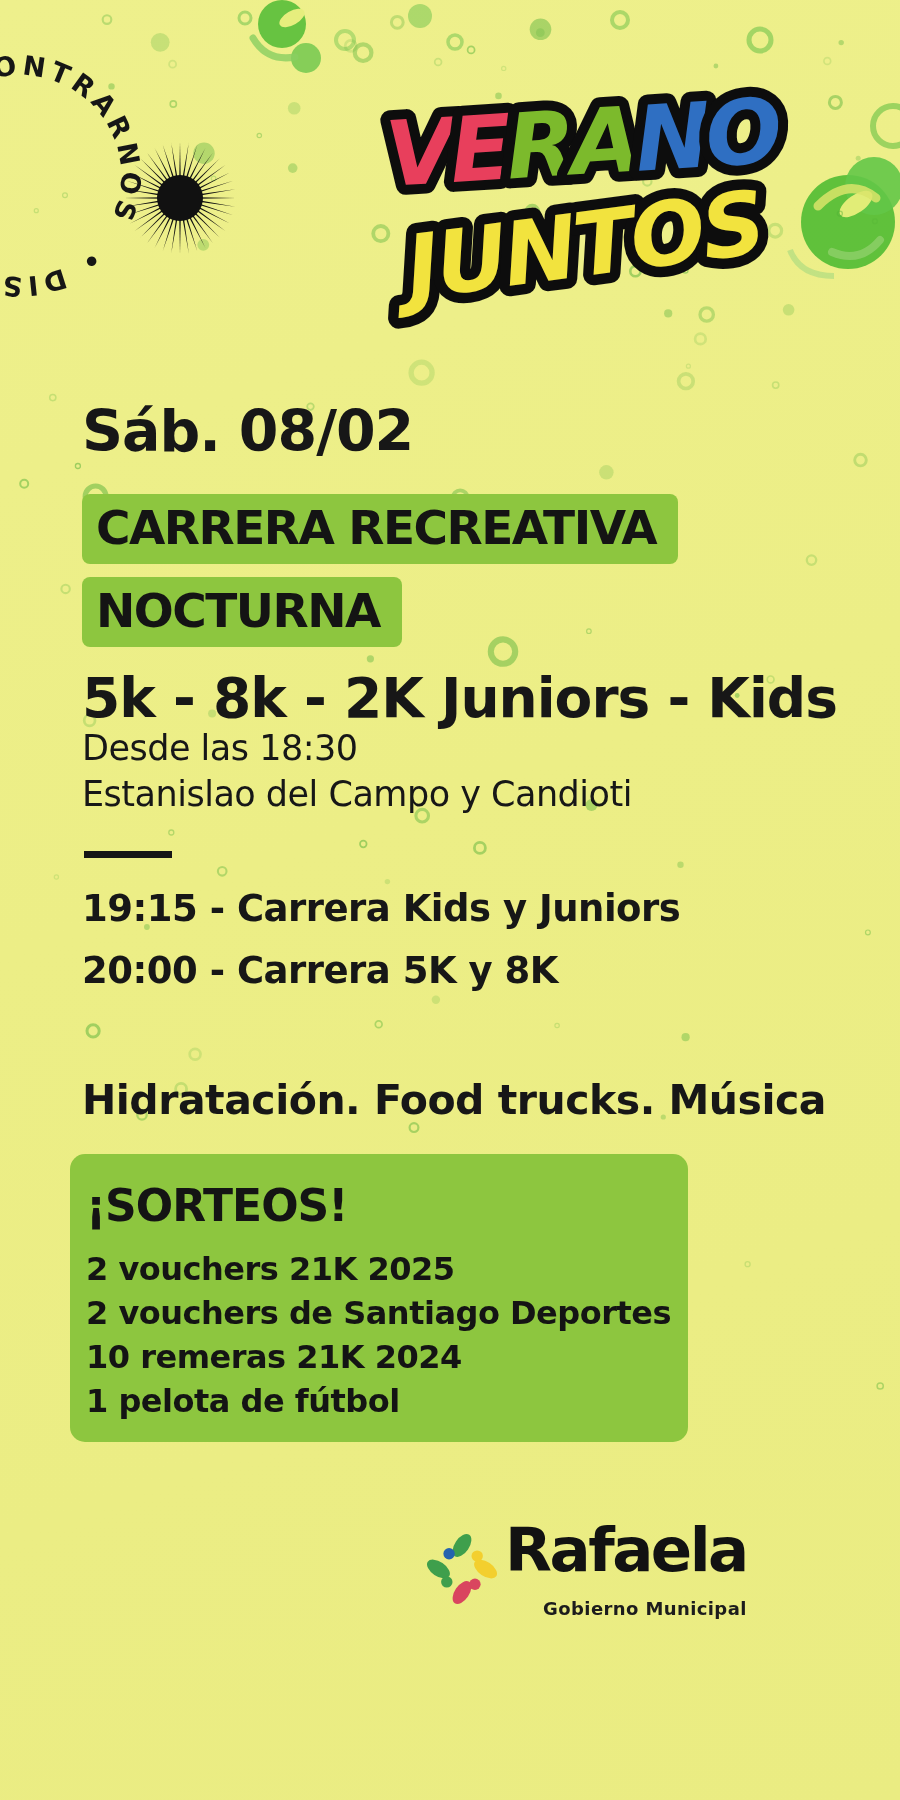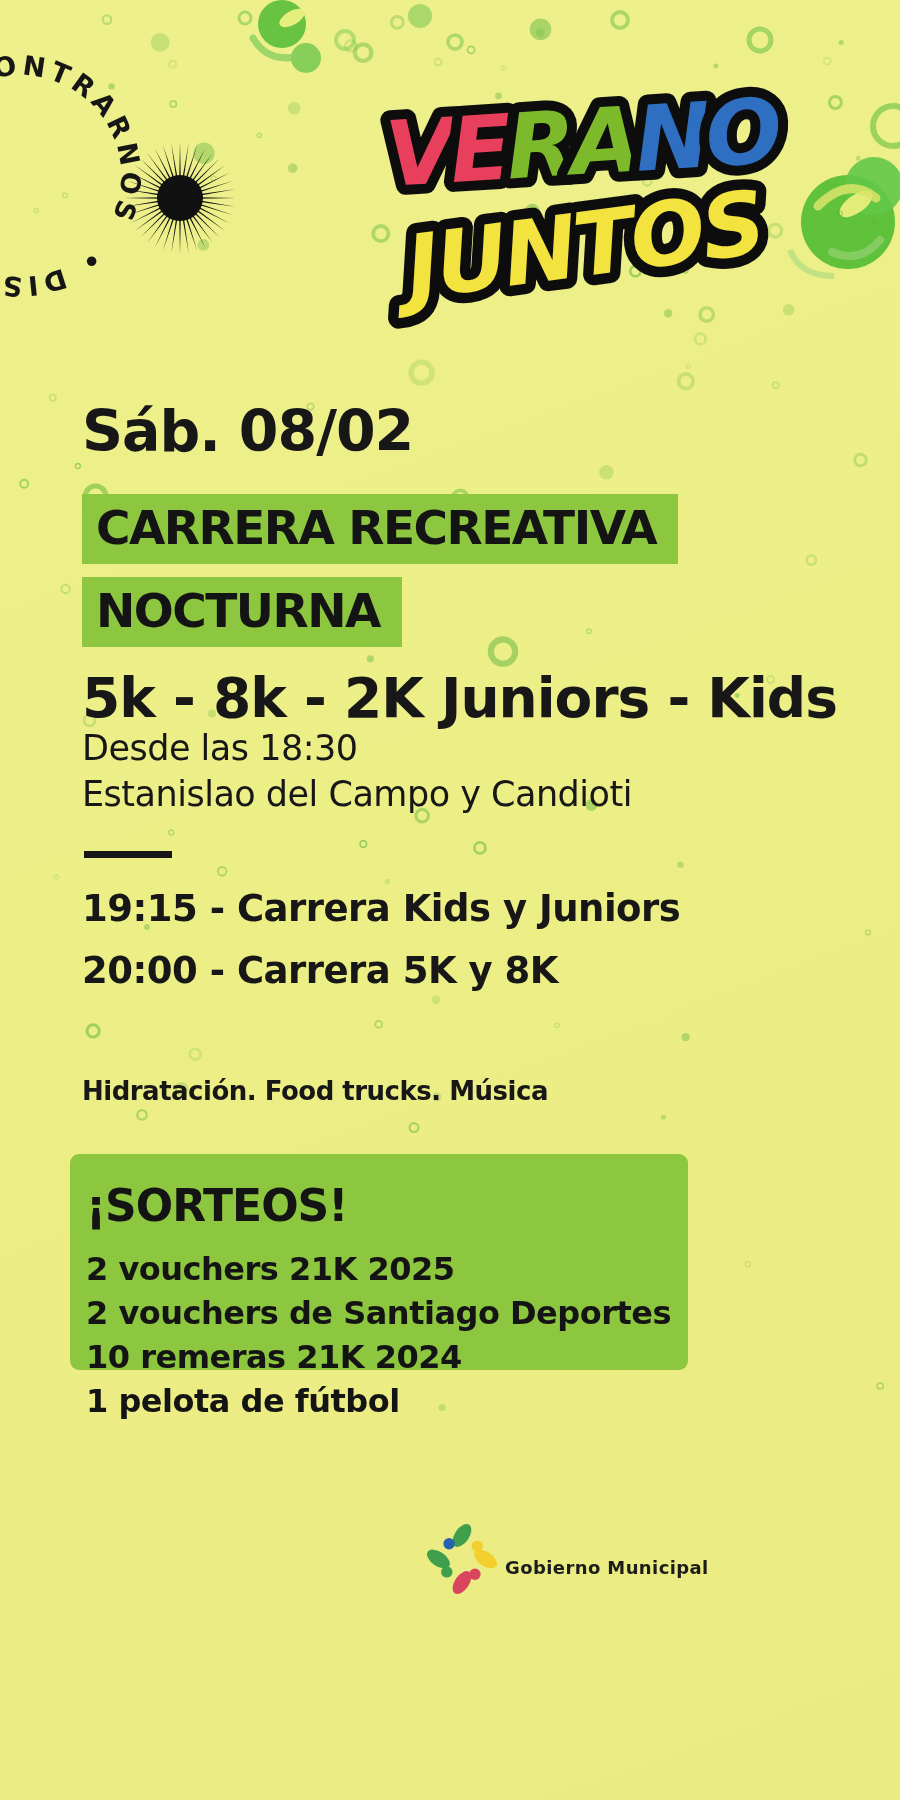--- a/index.html
+++ b/index.html
@@ -25,39 +25,39 @@
     font-style:italic; font-weight:bold;
     stroke:#0d0d0d; stroke-linejoin:round; paint-order:stroke;
   }
 
   .date-heading { left:82px; top:398px; font-size:57px; font-weight:bold; letter-spacing:-1px; }
 
   .title-block { left:82px; top:494px; }
   .title-bar {
     display:table; background:#8dc63f; color:#141414;
     font-size:47px; font-weight:bold; line-height:1.06; letter-spacing:-1.5px;
-    padding:9px 22px 11px 14px; border-radius:0;
+    padding:9px 22px 11px 14px; border-radius:8px;
   }
   .title-bar + .title-bar { margin-top:13px; }
 
   .distances { left:82px; top:666px; font-size:55px; font-weight:bold; letter-spacing:-1px; }
   .detail-line { left:82px; font-size:35px; font-weight:normal; letter-spacing:-0.5px; }
   .desde { top:728px; }
   .location { top:774px; }
 
   .divider { left:84px; top:851px; width:88px; height:7px; background:#161616; }
 
   .schedule { left:82px; top:878px; font-size:37px; font-weight:bold; letter-spacing:-0.5px; }
   .schedule-item { line-height:62px; white-space:nowrap; }
 
-  .amenities { left:82px; top:1076px; font-size:26px; font-weight:bold; letter-spacing:-0.5px; }
+  .amenities { left:82px; top:1076px; font-size:41px; font-weight:bold; letter-spacing:-0.5px; }
 
   .raffle {
-    left:70px; top:1154px; width:618px; height:216px; box-sizing:border-box;
-    background:#8dc63f; border-radius:9px; padding:26px 18px 0 16px; color:#141414;
+    left:70px; top:1154px; width:618px; height:288px; box-sizing:border-box;
+    background:#8dc63f; border-radius:15px; padding:26px 18px 0 16px; color:#141414;
   }
   .raffle-title { font-size:44px; font-weight:bold; letter-spacing:-1px; }
   .raffle-items { margin-top:16px; font-size:32px; font-weight:bold; letter-spacing:-0.5px; }
   .raffle-item { line-height:44px; white-space:nowrap; }
 
   .footer { left:424px; top:1518px; display:flex; align-items:center; gap:5px; }
   .footer-icon { width:76px; height:82px; }
   .footer-text { display:flex; flex-direction:column; }
   .footer-brand { font-size:61px; font-weight:bold; letter-spacing:-2.5px; line-height:1.05; color:#121212; }
   .footer-sub { font-size:18px; font-weight:bold; text-align:right; letter-spacing:0.4px; margin-top:16px; color:#1c1c1c; }
@@ -290,17 +290,18 @@
         <circle cx="33" cy="30" r="7.5" fill="#2563ae"></circle>
         <ellipse cx="81" cy="50" rx="17" ry="9.5" transform="rotate(34 81 50)" fill="#f3cf2e"></ellipse>
         <circle cx="70" cy="33" r="7.5" fill="#f3cf2e"></circle>
         <ellipse cx="50" cy="81" rx="17" ry="9.5" transform="rotate(-56 50 81)" fill="#d9455f"></ellipse>
         <circle cx="67" cy="70" r="7.5" fill="#d9455f"></circle>
         <ellipse cx="19" cy="50" rx="17" ry="9.5" transform="rotate(34 19 50)" fill="#3f9f4c"></ellipse>
         <circle cx="30" cy="67" r="7.5" fill="#3f9f4c"></circle>
       </g>
     </svg>
     <div class="footer-text">
+      <div class="footer-brand">Rafaela</div>
       <div class="footer-sub">Gobierno Municipal</div>
     </div>
   </div>
 
 </div>
 
 </body></html>

